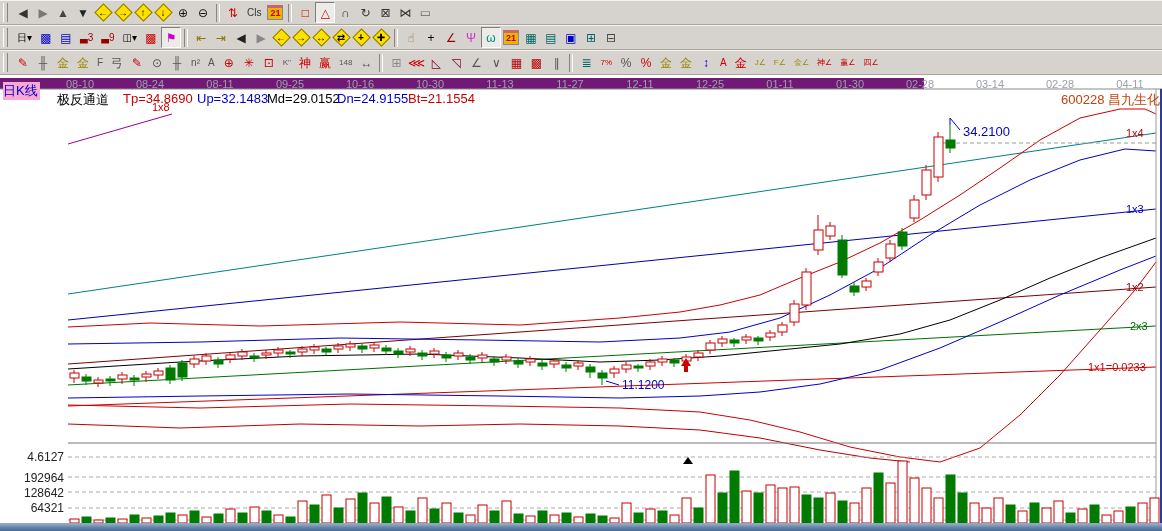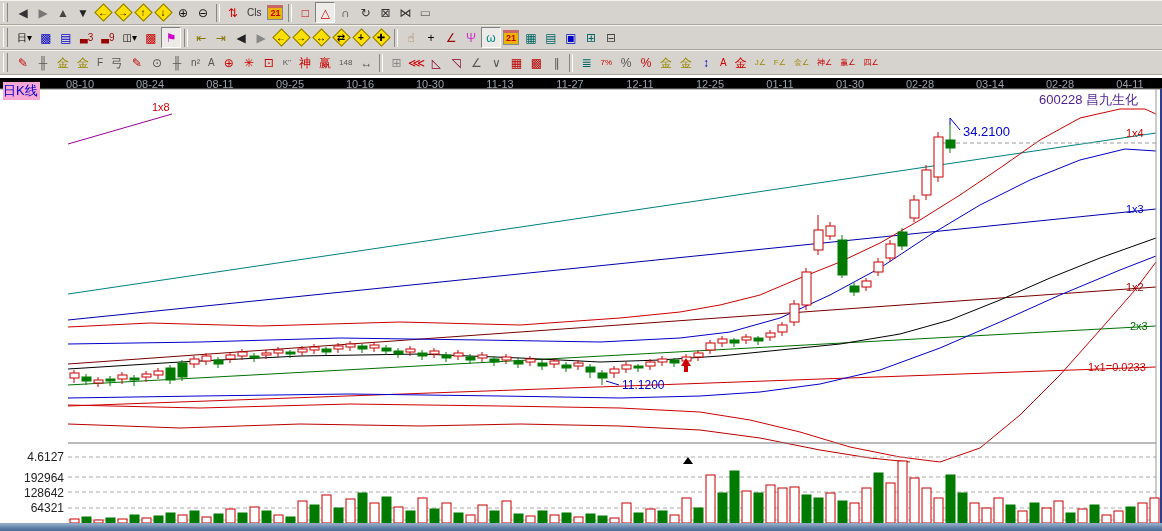--- a/index.html
+++ b/index.html
@@ -15,26 +15,26 @@
   .tbtn.sel{border-color:#808080 #ffffff #ffffff #808080;background:#ecebe7;}
   .tbtn.txt{font-size:10px;width:auto;padding:0 3px;}
   .tbtn.small{font-size:8px;}
   .tbtn.dia::before{content:"";position:absolute;left:50%;top:50%;width:11px;height:11px;
         margin:-6.5px 0 0 -6.5px;background:#ffe000;border:1px solid #8a7a00;transform:rotate(45deg);}
   .tbtn.dia i{position:relative;font-style:normal;font-size:10px;font-weight:bold;color:#000;}
   .tbtn.cal i{font-style:normal;border:1px solid #888;border-top:3px solid #cc6666;background:#eab308;
         color:#cc0000;font-size:9px;font-weight:bold;padding:0 2px;line-height:11px;}
   
   #chart{position:absolute;left:0;top:78px;width:1162px;height:453px;background:#fff;}
-  #datestrip{position:absolute;left:0;top:0;width:1162px;height:11px;background:#000000;}
+  #datestrip{position:absolute;left:0;top:0;width:924px;height:11px;background:#701a75;}
   .date{position:absolute;top:0;font-size:11px;color:#9aa0aa;transform:translateX(-50%);white-space:nowrap;}
   #klabel{position:absolute;left:3px;top:4px;font-size:13px;color:#0000cc;z-index:3;background:#f9a8d4;padding-right:2px;}
   #indrow{position:absolute;left:0;top:13px;width:1162px;height:14px;font-size:13px;z-index:3;}
   #indrow span{position:absolute;white-space:nowrap;}
-  #stock{position:absolute;right:24px;top:13px;font-size:13px;color:#4c1d95;z-index:3;}
+  #stock{position:absolute;right:2px;top:13px;font-size:13px;color:#c2410c;z-index:3;}
   #csvg{position:absolute;left:0;top:0;}
   #hbar{position:absolute;left:0;bottom:0;width:1162px;height:8px;
         background:linear-gradient(#93abc6,#5a7ba3 60%,#4c6d95);border-top:1px solid #8fa6c2;box-sizing:border-box;z-index:4;}
 </style>
 </head>
 <body>
 
 <div id="app">
   <div class="trow">
       <div class="grip"></div>
@@ -181,20 +181,28 @@
         <span class="date" style="left: 640px;">12-11</span>
         <span class="date" style="left: 710px;">12-25</span>
         <span class="date" style="left: 780px;">01-11</span>
         <span class="date" style="left: 850px;">01-30</span>
         <span class="date" style="left: 920px; text-align: right;">02-28</span>
         <span class="date" style="left: 990px;">03-14</span>
         <span class="date" style="left: 1060px;">02-28</span>
         <span class="date" style="left: 1130px;">04-11</span>
       </div>
     <div id="klabel">日K线</div>
+    <div id="indrow">
+        <span style="left: 57px; color: rgb(0, 0, 0);">极反通道</span>
+        <span style="left: 123px; color: rgb(204, 0, 0);">Tp=34.8690</span>
+        <span style="left: 197px; color: rgb(0, 0, 204);">Up=32.1483</span>
+        <span style="left: 267px; color: rgb(0, 0, 0);">Md=29.0152</span>
+        <span style="left: 337px; color: rgb(0, 0, 204);">Dn=24.9155</span>
+        <span style="left: 408px; color: rgb(204, 0, 0);">Bt=21.1554</span>
+      </div>
     <div id="stock">600228 昌九生化</div>
     <svg id="csvg" width="1162" height="453" viewBox="0 78 1162 453">
         <polyline points="0,89 1162,89" fill="none" stroke="#8a8a8a" stroke-width="1"></polyline>
         <polyline points="68,144 172,114" fill="none" stroke="#990099" stroke-width="1"></polyline>
         <polyline points="68,294 1156,133" fill="none" stroke="#008080" stroke-width="1"></polyline>
         <polyline points="68,320 1156,209" fill="none" stroke="#0000aa" stroke-width="1"></polyline>
         <polyline points="68,364 1156,287" fill="none" stroke="#7a0000" stroke-width="1"></polyline>
         <polyline points="68,385 1156,326" fill="none" stroke="#007000" stroke-width="1"></polyline>
         <polyline points="68,406 1156,367" fill="none" stroke="#cc0000" stroke-width="1"></polyline>
         <polyline points="68,327 150,323 260,326 400,322 520,325 620,318 680,312 720,305 760,295 800,278 840,262 880,243 920,220 960,195 1000,168 1040,140 1080,118 1120,109 1145,109 1156,114" fill="none" stroke="#cc0000" stroke-width="1"></polyline>

